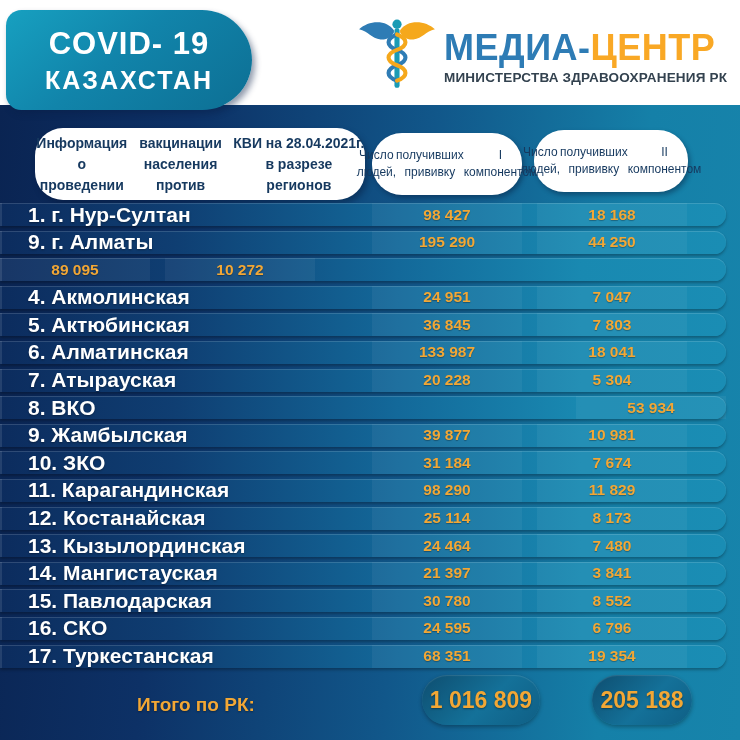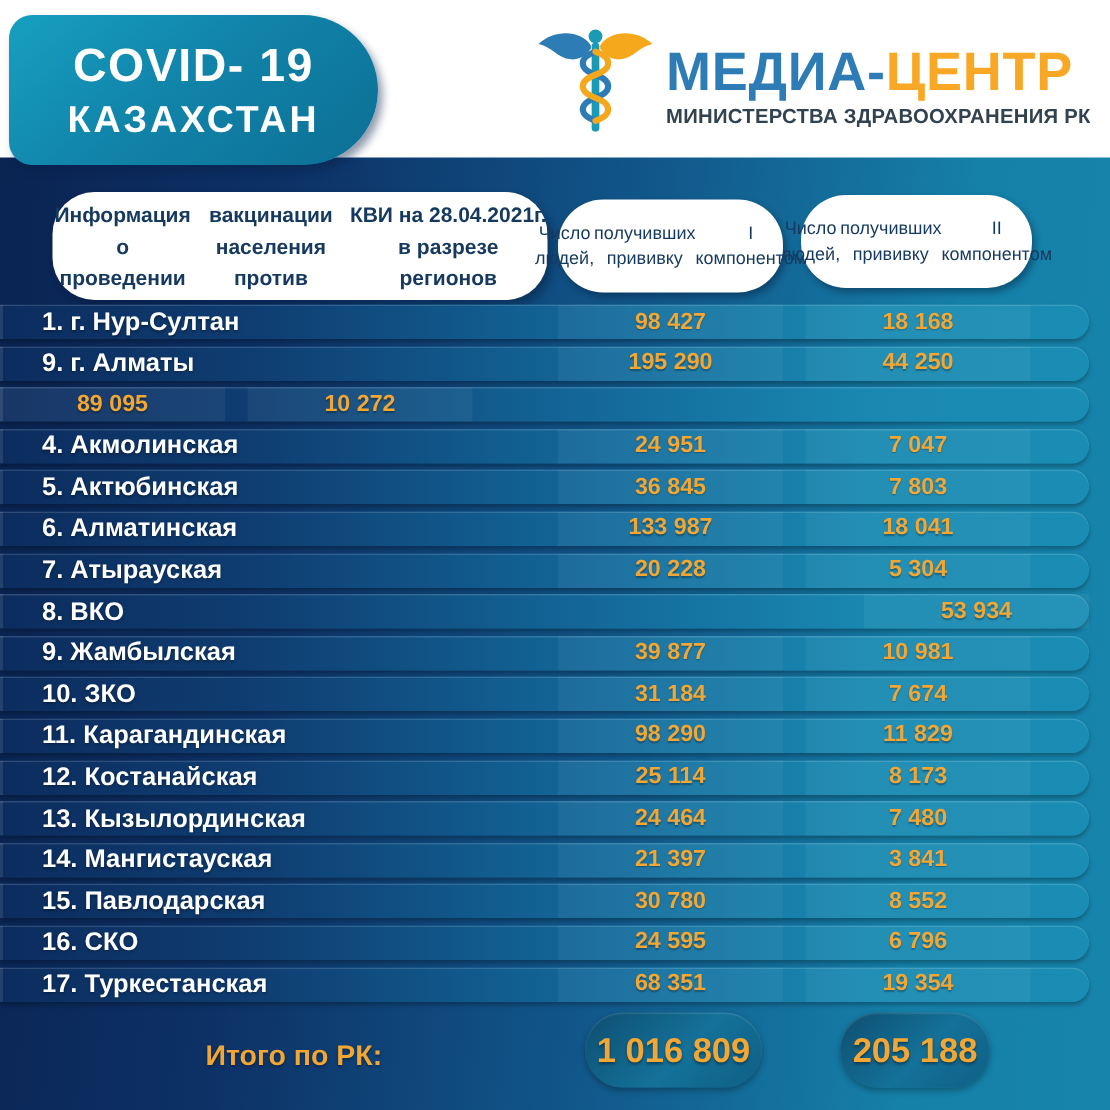--- a/index.html
+++ b/index.html
@@ -53,42 +53,42 @@
   
   .rows { position:absolute; top:98px; left:0; width:740px; }
   .t-row {
     position:relative; width:726px; height:23px; margin-bottom:4.6px;
     border-radius:0 13px 13px 0;
     background:linear-gradient(90deg,#0c2c5e 0%, #0f3e72 24%, #13699a 55%, #1989b1 80%, #1a8db4 100%);
     box-shadow:0 2px 3px rgba(0,0,0,0.28), inset 0 1px 0 rgba(255,255,255,0.14), inset 2px 0 0 rgba(255,255,255,0.10);
     display:flex; align-items:center;
   }
   .row-label {
-    flex:1; padding-left:28px; color:#ffffff; font-weight:bold; font-size:17px;
+    flex:1; padding-left:28px; color:#ffffff; font-weight:bold; font-size:21px;
     text-shadow:0 1px 2px rgba(0,0,0,0.35); white-space:nowrap;
   }
   .row-cell {
     width:150px; text-align:center; color:#f2a735; font-weight:bold; font-size:15.5px;
     text-shadow:0 1px 1px rgba(0,0,0,0.3);
     background:rgba(255,255,255,0.05); align-self:stretch;
     display:flex; align-items:center; justify-content:center;
   }
   .row-cell.c2 { margin-left:15px; margin-right:39px; }
 
   
   .footer-label {
     position:absolute; top:589px; left:137px; color:#f2a735;
     font-weight:bold; font-size:19px; text-shadow:0 1px 2px rgba(0,0,0,0.35);
   }
   .total-pill {
     position:absolute; top:570px; height:50px; border-radius:25px;
     background:linear-gradient(135deg,#0e4e70 0%, #147199 55%, #0f5f85 100%);
     box-shadow:0 2px 4px rgba(0,0,0,0.3), inset 0 1px 1px rgba(255,255,255,0.12);
     display:flex; align-items:center; justify-content:center;
-    color:#f2a735; font-weight:bold; font-size:23px; text-shadow:0 1px 2px rgba(0,0,0,0.4);
+    color:#f2a735; font-weight:bold; font-size:23px; text-shadow:0 1px 2px rgba(0,0,0,0.4);margin-left:32px;
   }
   .total-pill.t1 { left:390px; width:118px; }
   .total-pill.t2 { left:560px; width:100px; }
 </style>
 </head>
 <body>
 
 <div class="poster">
 
   <div class="top-area">

